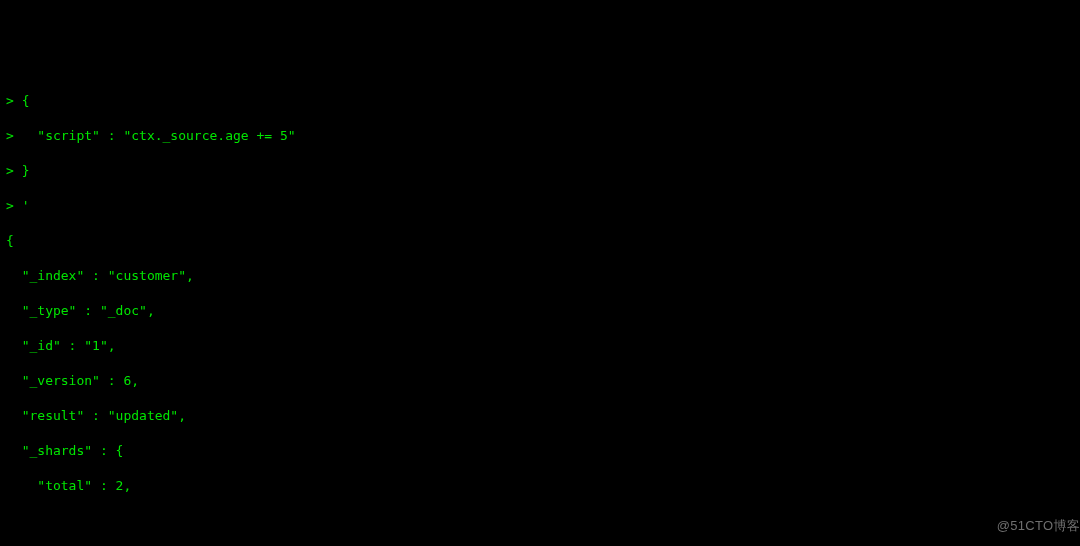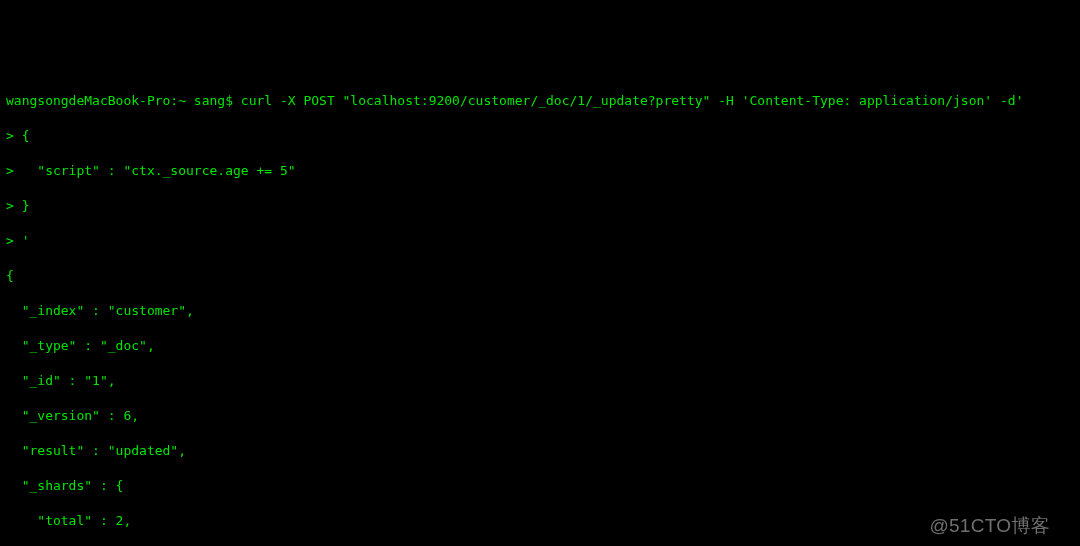--- a/index.html
+++ b/index.html
@@ -18,35 +18,34 @@
       height: 546px;
       overflow: hidden;
       position: relative;
       white-space: pre;
     }
     .terminal {
       color: #00e600;
     }
     .watermark {
       position: absolute;
-      right: 30px;
+      right: 0;
       bottom: 12px;
       color: #6f6f6f;
-      font-size: 19px;
+      font-size: 13px;
       font-family: -apple-system, "Helvetica Neue", Arial, sans-serif;
       letter-spacing: 0.3px;
     }
   </style>
 </head>
 <body>
 
 
 
 <div class="terminal">
-<div>wangsongdeMacBook-Pro:~ sang$ curl -X POST "localhost:9200/customer/_doc/1/_update?pretty" -H 'Content-Type: application/json' -d'</div>
 <div>&gt; {</div>
 <div>&gt;   "script" : "ctx._source.age += 5"</div>
 <div>&gt; }</div>
 <div>&gt; '</div>
 <div>{</div>
 <div>  "_index" : "customer",</div>
 <div>  "_type" : "_doc",</div>
 <div>  "_id" : "1",</div>
 <div>  "_version" : 6,</div>
 <div>  "result" : "updated",</div>

